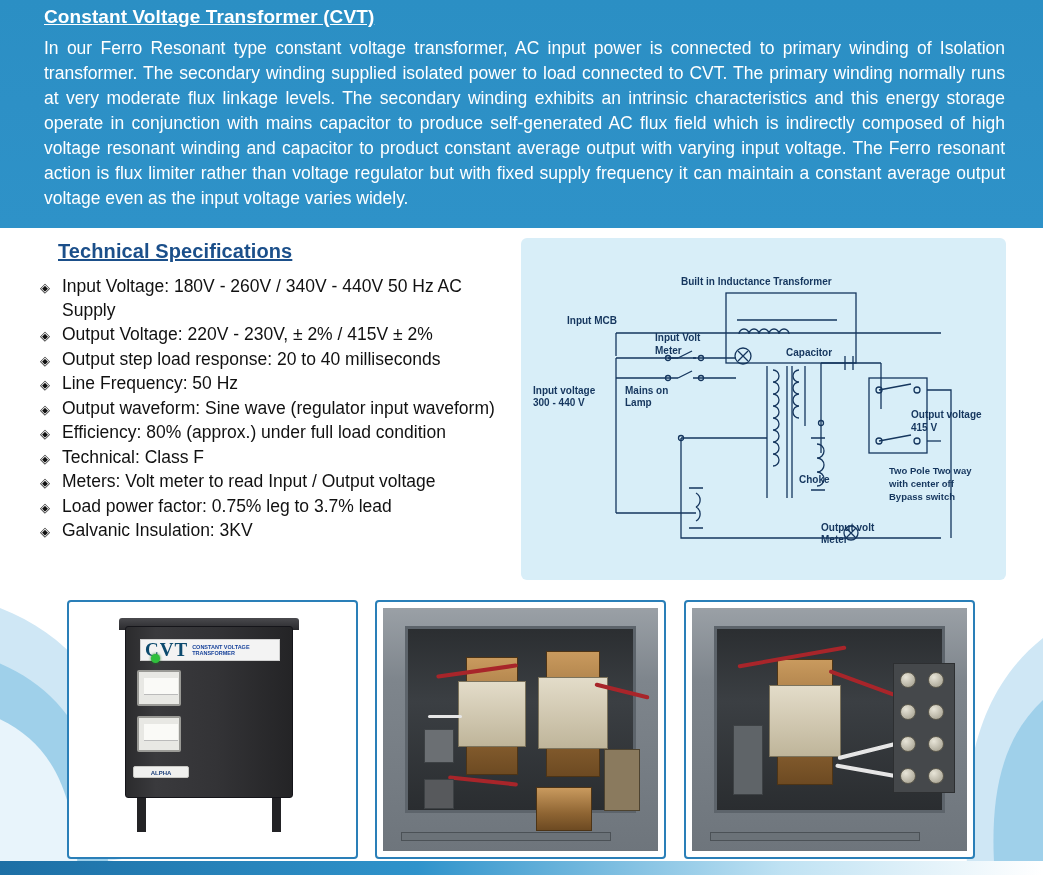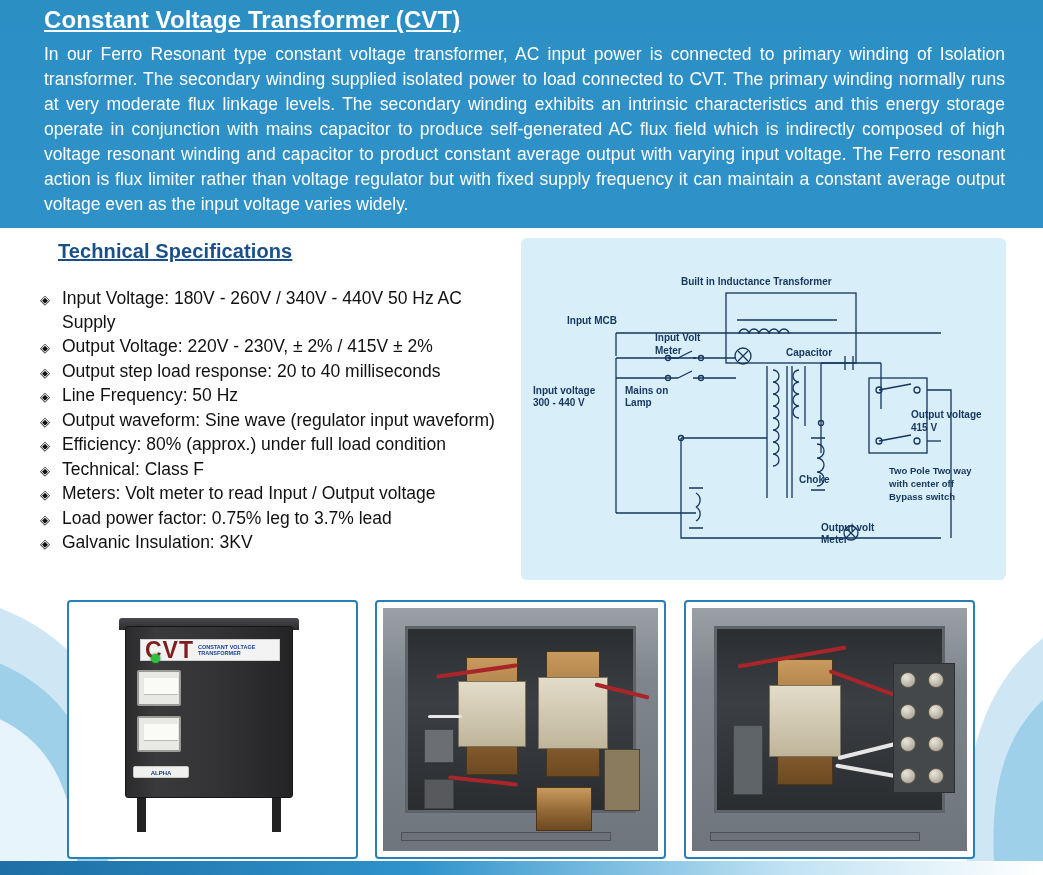--- a/index.html
+++ b/index.html
@@ -13,21 +13,21 @@
   }
 
   
   .header {
     position:absolute; left:0; top:0; width:1043px; height:228px;
     background:linear-gradient(180deg,#2b8fc4 0%, #2d90c6 45%, #2e92c8 100%);
     padding:6px 34px 0 44px;
   }
   .header .title {
     color:#ffffff;
-    font-size:24px;
+    font-size:19px;
     font-weight:bold;
     text-decoration:underline;
     letter-spacing:0.1px;
     margin:0 0 8px 0;
   }
   .header .para {
     color:#ffffff;
     font-size:17.5px;
     line-height:25px;
     text-align:justify;
@@ -47,21 +47,21 @@
 
   
   .specs {
     position:absolute; left:36px; top:12px; width:480px;
   }
   .specs h2 {
     font-size:20px;
     font-weight:bold;
     color:#1b4f8a;
     text-decoration:underline;
-    margin:0 0 24px 22px;
+    margin:0 0 12px 22px;
     letter-spacing:0.1px;
   }
   .spec-list { list-style:none; margin:0; padding:0; }
   .spec-list li {
     position:relative;
     padding-left:26px;
     font-size:17.5px;
     line-height:23.5px;
     color:#111111;
     margin-bottom:1px;
@@ -112,21 +112,21 @@
   .cab-top {
     position:absolute; left:44px; top:10px; width:180px; height:12px;
     background:linear-gradient(180deg,#4a4a4e,#2a2a2d);
     border-radius:3px 3px 0 0;
   }
   .cvt-logo {
     position:absolute; left:14px; top:12px; width:140px; height:22px;
     background:#f3f3f3; border:1px solid #cfcfcf;
     display:flex; align-items:center; padding-left:4px;
   }
-  .cvt-logo .cvt-text { font-size:23px; font-weight:bold; color:#7f1d1d; letter-spacing:1px; font-family:Liberation Sans, sans-serif;}
+  .cvt-logo .cvt-text { font-size:19px; font-weight:bold; color:#0c4a6e; letter-spacing:1px; font-family:Liberation Serif, serif;}
   .cvt-logo .cvt-sub { font-size:5.5px; font-weight:bold; color:#17429a; line-height:6.5px; margin-left:4px; }
   .led { position:absolute; left:76px; top:46px; width:9px; height:9px; border-radius:50%; background:#2fbf3c; box-shadow:0 0 3px #1b7a24; }
   .meter {
     position:absolute; width:44px; height:36px; background:#e8e8e4;
     border:2px solid #9a9a96; border-radius:2px;
   }
   .meter:after{
     content:""; position:absolute; left:5px; top:6px; width:34px; height:16px;
     background:#fafaf7; border-bottom:1px solid #bbb;
   }

